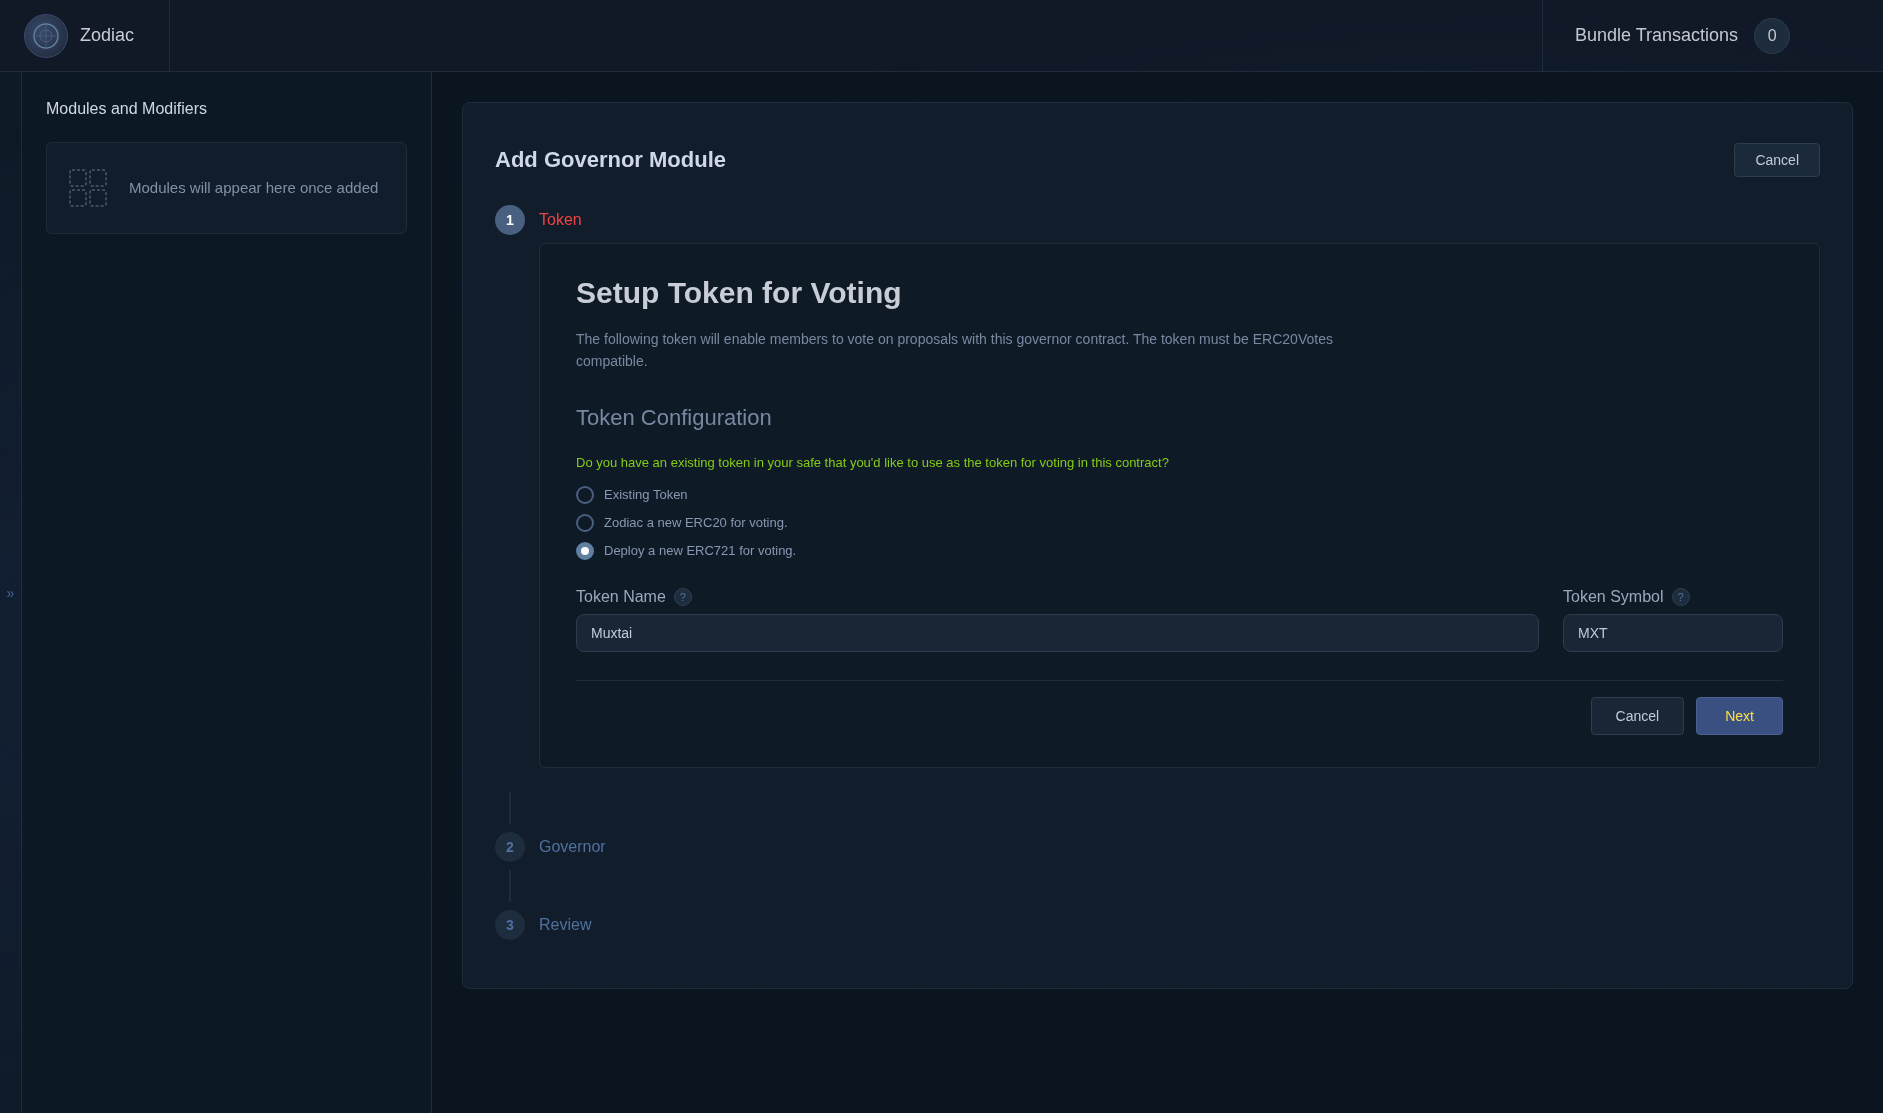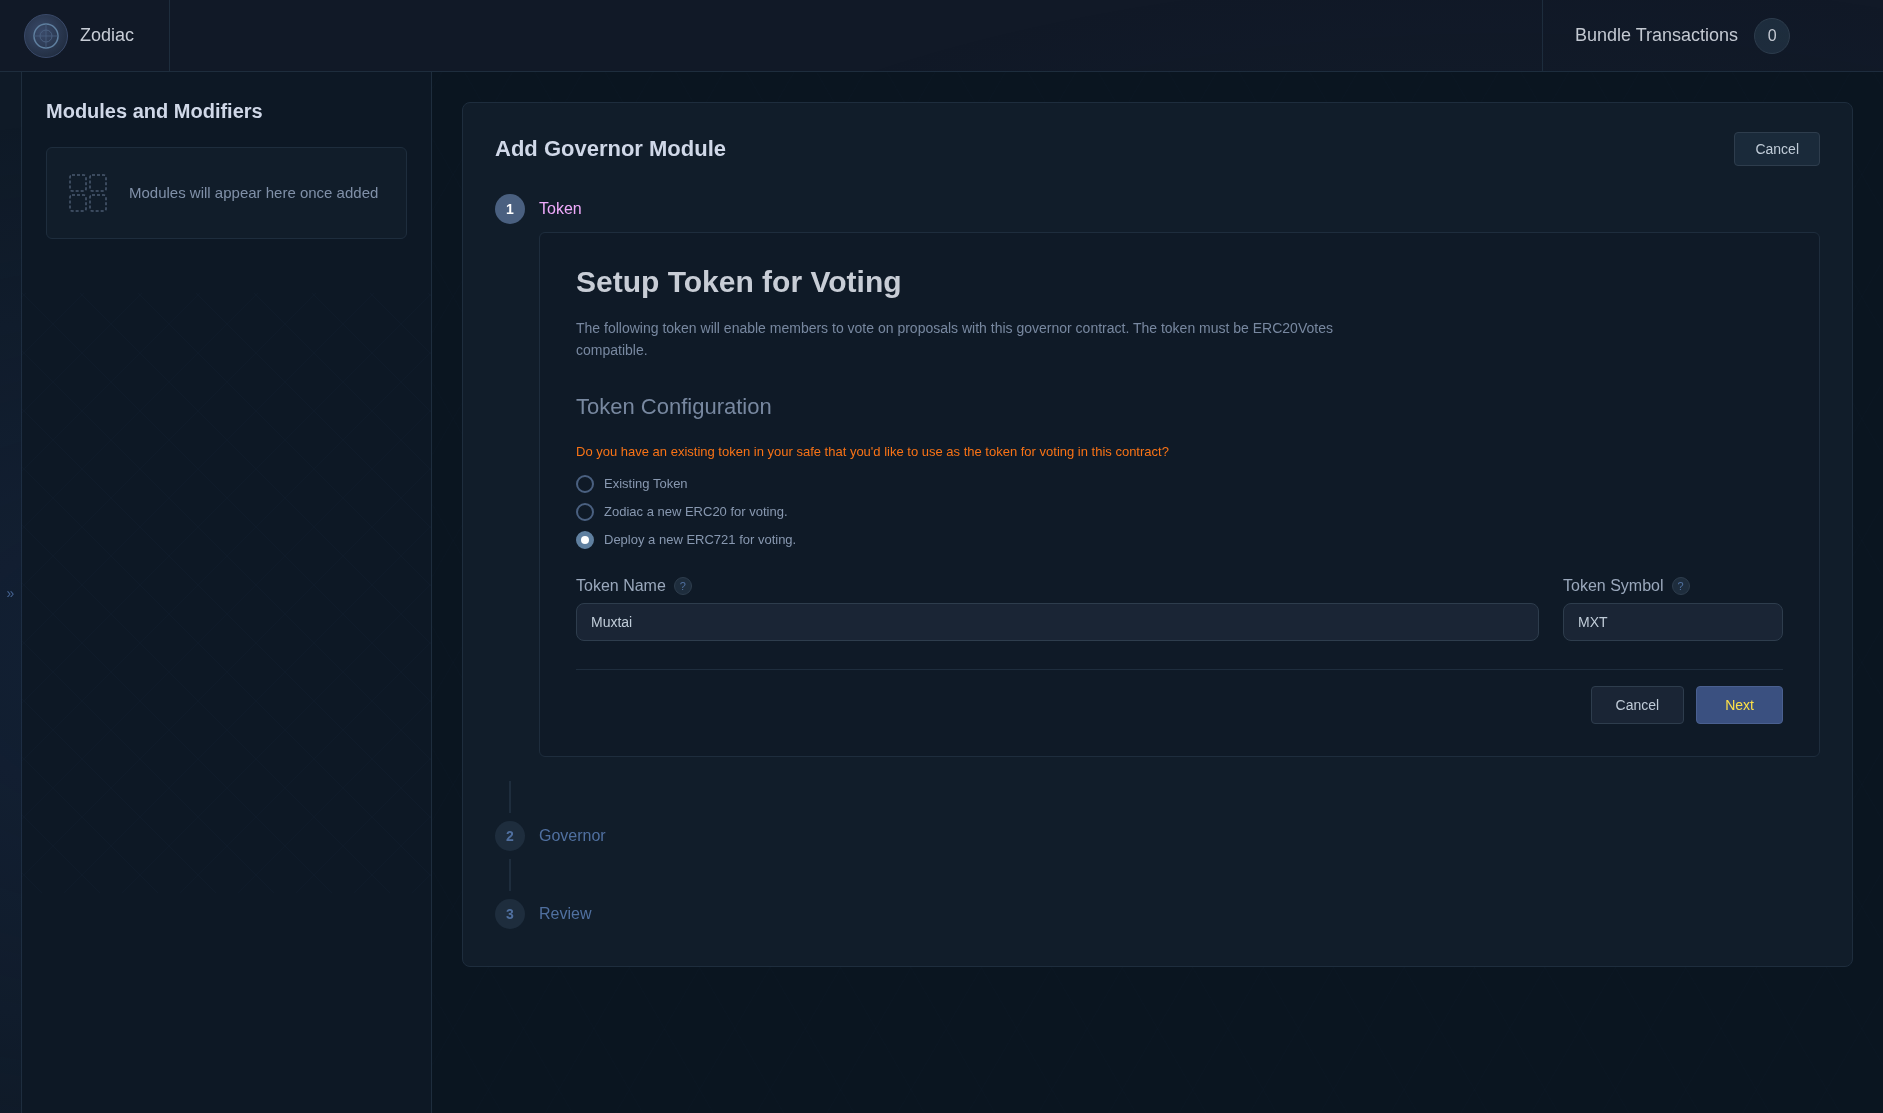--- a/index.html
+++ b/index.html
@@ -137,22 +137,22 @@
       transform: translate(-50%, -50%);
       width: 600px;
       height: 600px;
       background:
         repeating-linear-gradient(45deg, transparent, transparent 40px, rgba(30,50,80,0.1) 40px, rgba(30,50,80,0.1) 41px),
         repeating-linear-gradient(-45deg, transparent, transparent 40px, rgba(30,50,80,0.1) 40px, rgba(30,50,80,0.1) 41px);
       pointer-events: none;
     }
 
     .panel-title {
-      font-size: 20px;
-      font-weight: 700;
+      font-size: 16px;
+      font-weight: 400;
       color: #d0d8e8;
       margin-bottom: 24px;
     }
 
     .empty-modules-card {
       display: flex;
       align-items: center;
       gap: 16px;
       background: #111d2a;
       border: 1px solid #1e2d3d;
@@ -198,21 +198,21 @@
         repeating-linear-gradient(60deg, transparent, transparent 60px, rgba(20,40,70,0.05) 60px, rgba(20,40,70,0.05) 61px),
         repeating-linear-gradient(-60deg, transparent, transparent 60px, rgba(20,40,70,0.05) 60px, rgba(20,40,70,0.05) 61px);
       pointer-events: none;
     }
 
     
     .governor-panel {
       background: #111d2a;
       border: 1px solid #1e2d3d;
       border-radius: 8px;
-      padding: 29px 32px;
+      padding: 40px 32px;
       position: relative;
     }
 
     .governor-header {
       display: flex;
       align-items: center;
       justify-content: space-between;
       margin-bottom: 28px;
     }
 
@@ -266,21 +266,21 @@
       background: #1e2d3d;
       color: #5070a0;
     }
 
     .step-name {
       font-size: 16px;
       font-weight: 500;
     }
 
     .step-name.active {
-      color: #f0abfc;
+      color: #ef4444;
     }
 
     .step-name.inactive {
       color: #5070a0;
     }
 
     
     .token-setup-card {
       background: #0f1a27;
       border: 1px solid #1e2d3d;
@@ -306,21 +306,21 @@
 
     .token-config-title {
       font-size: 22px;
       font-weight: 500;
       color: #7888a0;
       margin-bottom: 24px;
     }
 
     .token-config-question {
       font-size: 13px;
-      color: #f97316;
+      color: #84cc16;
       margin-bottom: 16px;
     }
 
     .radio-group {
       display: flex;
       flex-direction: column;
       gap: 10px;
       margin-bottom: 28px;
     }
 

